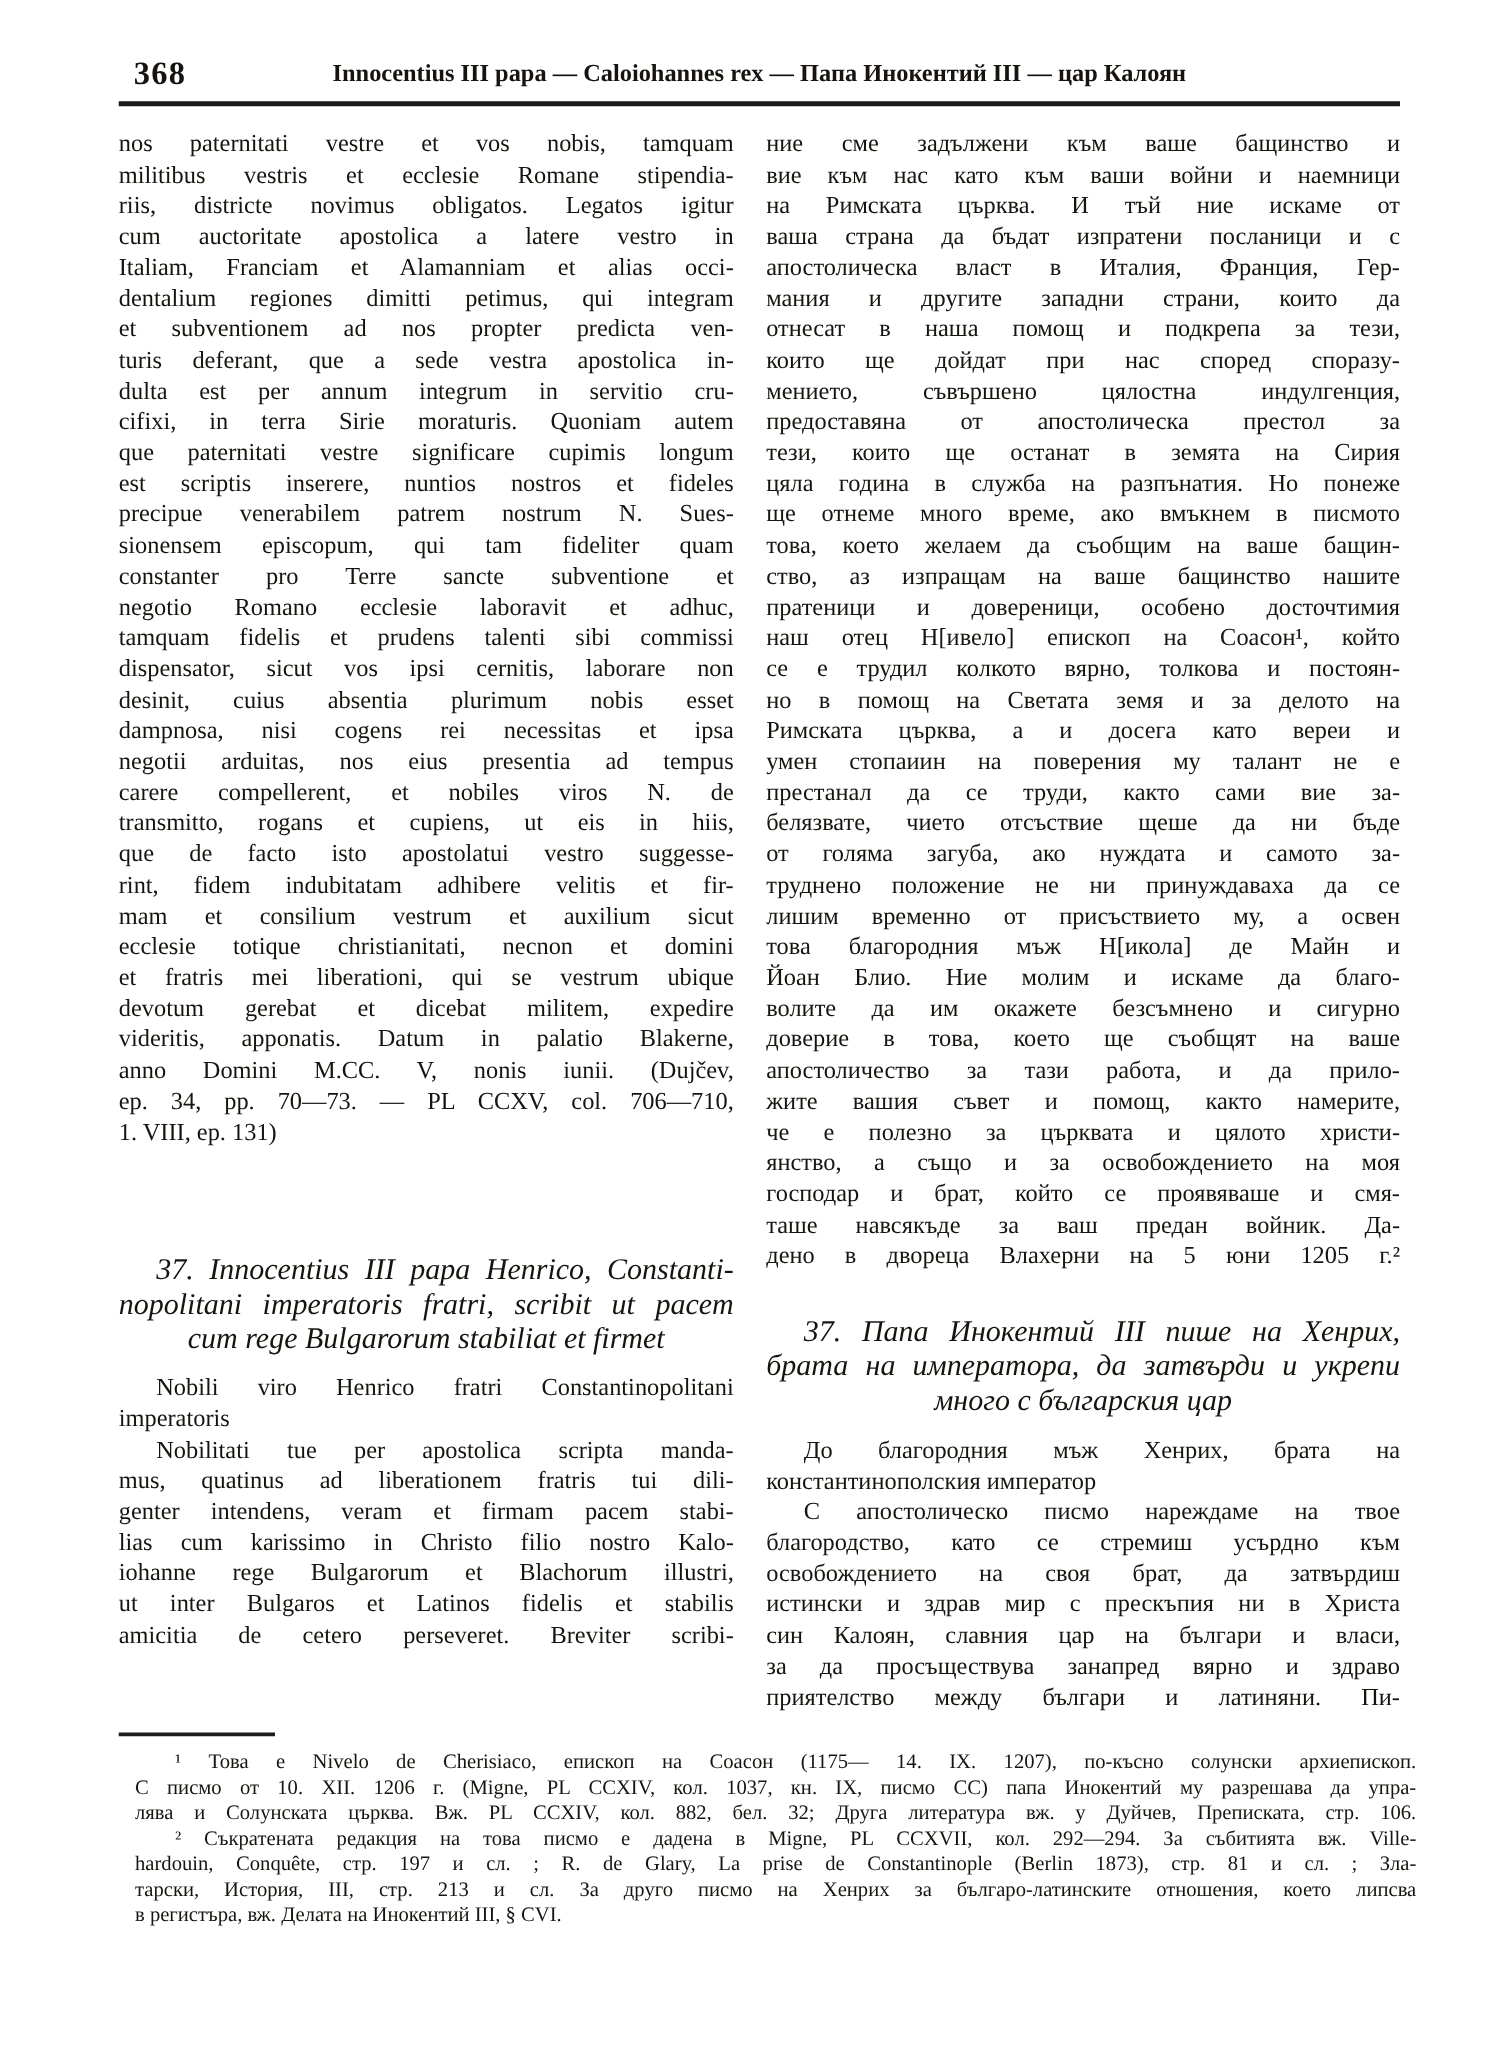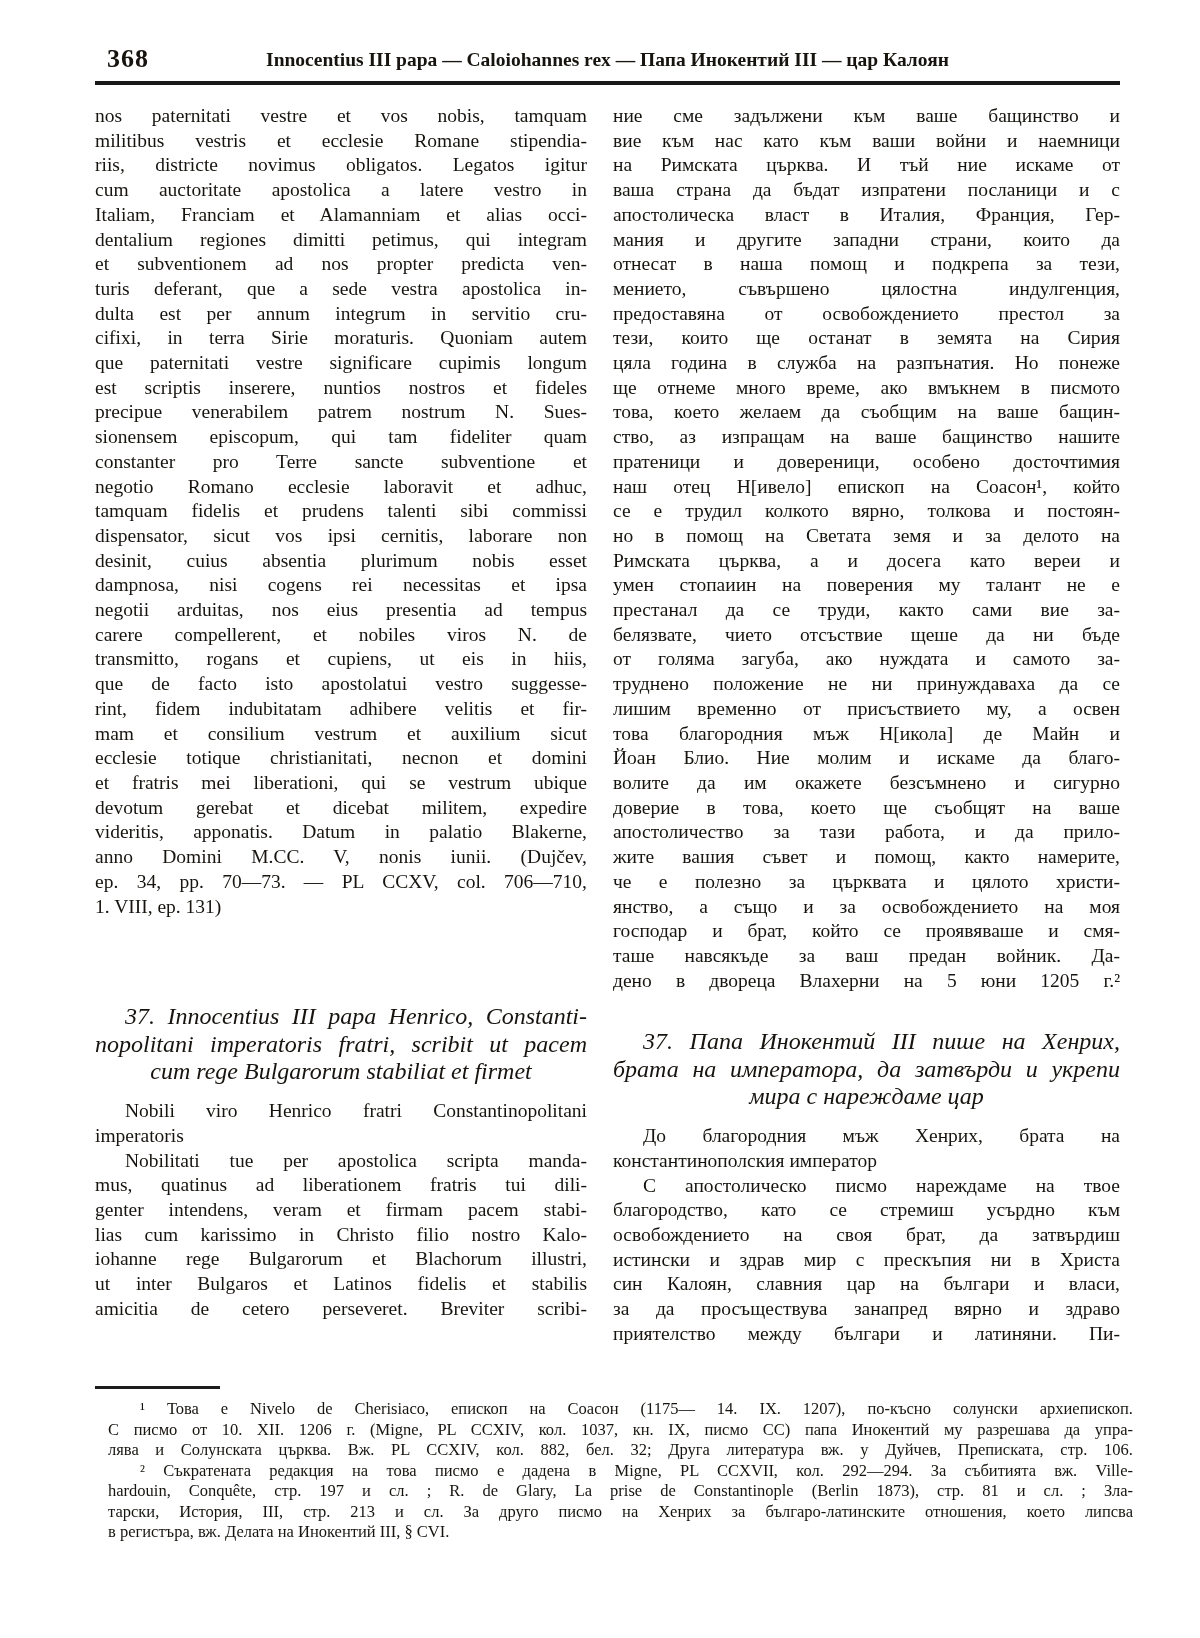--- a/index.html
+++ b/index.html
@@ -100,22 +100,23 @@
 
     <div class="col-right">
       <div>
           <div class="line">ние сме задължени към ваше бащинство и</div>
           <div class="line">вие към нас като към ваши войни и наемници</div>
           <div class="line">на Римската църква. И тъй ние искаме от</div>
           <div class="line">ваша страна да бъдат изпратени посланици и с</div>
           <div class="line">апостолическа власт в Италия, Франция, Гер-</div>
           <div class="line">мания и другите западни страни, които да</div>
           <div class="line">отнесат в наша помощ и подкрепа за тези,</div>
+          <div class="line">които ще дойдат при нас според споразу-</div>
           <div class="line">мението, съвършено цялостна индулгенция,</div>
-          <div class="line">предоставяна от освобождението престол за</div>
+          <div class="line">предоставяна от апостолическа престол за</div>
           <div class="line">тези, които ще останат в земята на Сирия</div>
           <div class="line">цяла година в служба на разпънатия. Но понеже</div>
           <div class="line">ще отнеме много време, ако вмъкнем в писмото</div>
           <div class="line">това, което желаем да съобщим на ваше бащин-</div>
           <div class="line">ство, аз изпращам на ваше бащинство нашите</div>
           <div class="line">пратеници и довереници, особено досточтимия</div>
           <div class="line">наш отец Н[ивело] епископ на Соасон¹, който</div>
           <div class="line">се е трудил колкото вярно, толкова и постоян-</div>
           <div class="line">но в помощ на Светата земя и за делото на</div>
           <div class="line">Римската църква, а и досега като вереи и</div>
@@ -133,21 +134,21 @@
           <div class="line">жите вашия съвет и помощ, както намерите,</div>
           <div class="line">че е полезно за църквата и цялото христи-</div>
           <div class="line">янство, а също и за освобождението на моя</div>
           <div class="line">господар и брат, който се проявяваше и смя-</div>
           <div class="line">таше навсякъде за ваш предан войник. Да-</div>
           <div class="line">дено в двореца Влахерни на 5 юни 1205 г.²</div>
         </div>
       <div class="heading">
           <div class="line ind">37. Папа Инокентий III пише на Хенрих,</div>
           <div class="line">брата на императора, да затвърди и укрепи</div>
-          <div class="line cline">мира с нареждаме цар</div>
+          <div class="line cline">много с българския цар</div>
         </div>
       <div class="salutation">
           <div class="line ind">До благородния мъж Хенрих, брата на</div>
           <div class="line noju">константинополския император</div>
         </div>
       <div>
           <div class="line ind">С апостолическо писмо нареждаме на твое</div>
           <div class="line">благородство, като се стремиш усърдно към</div>
           <div class="line">освобождението на своя брат, да затвърдиш</div>
           <div class="line">истински и здрав мир с прескъпия ни в Христа</div>

